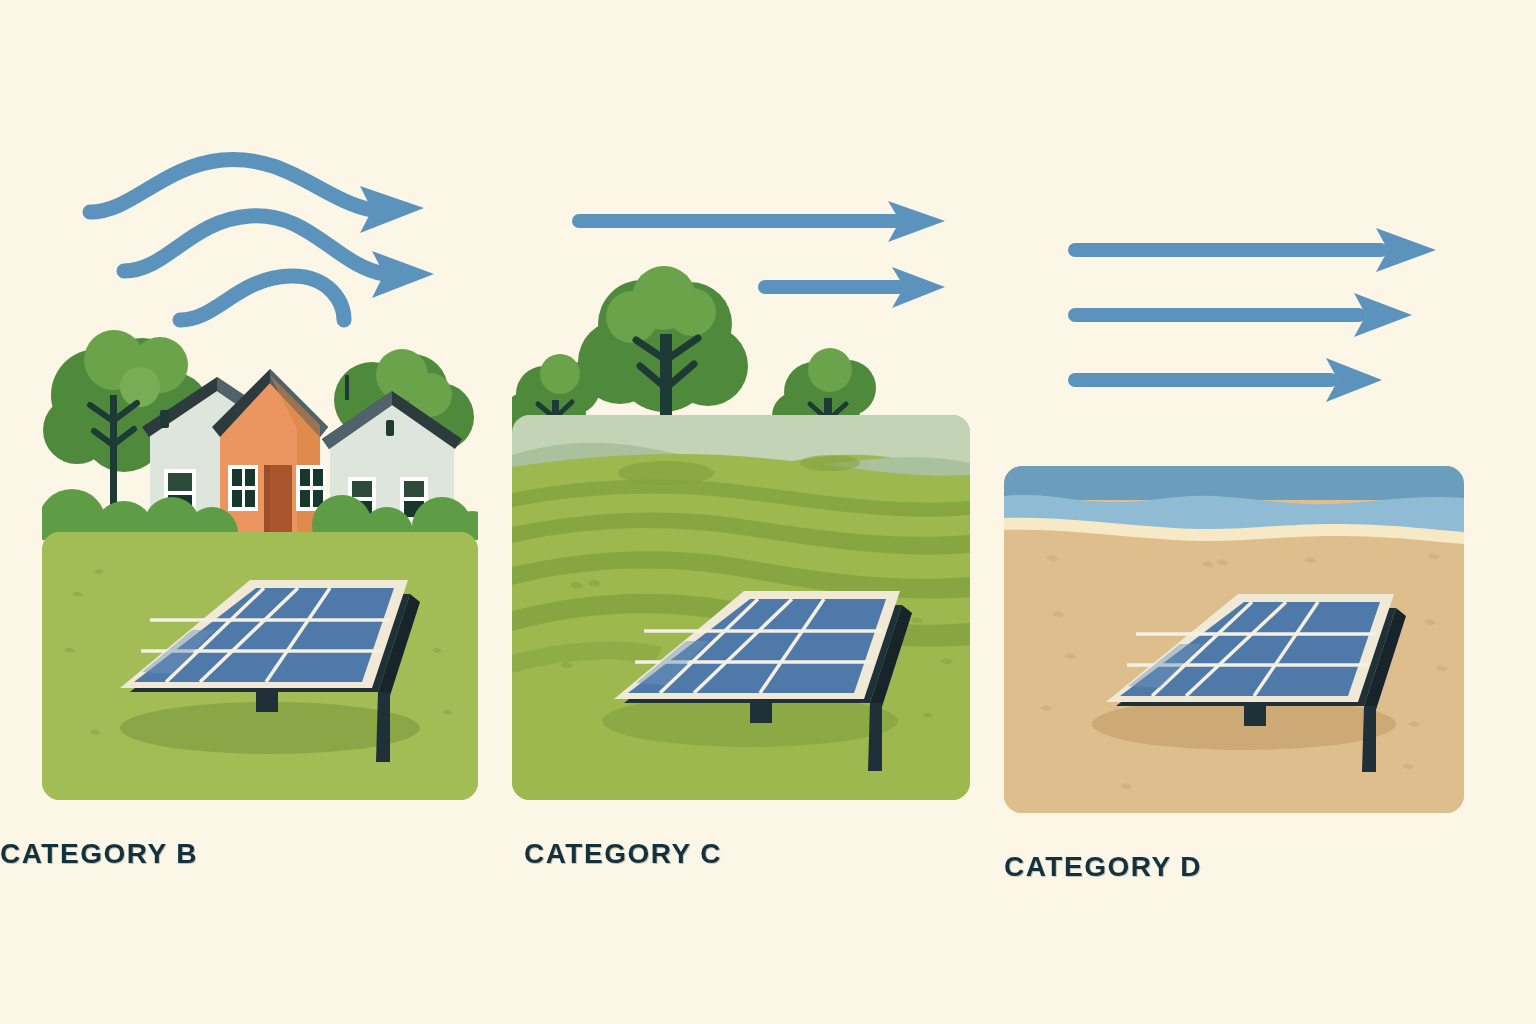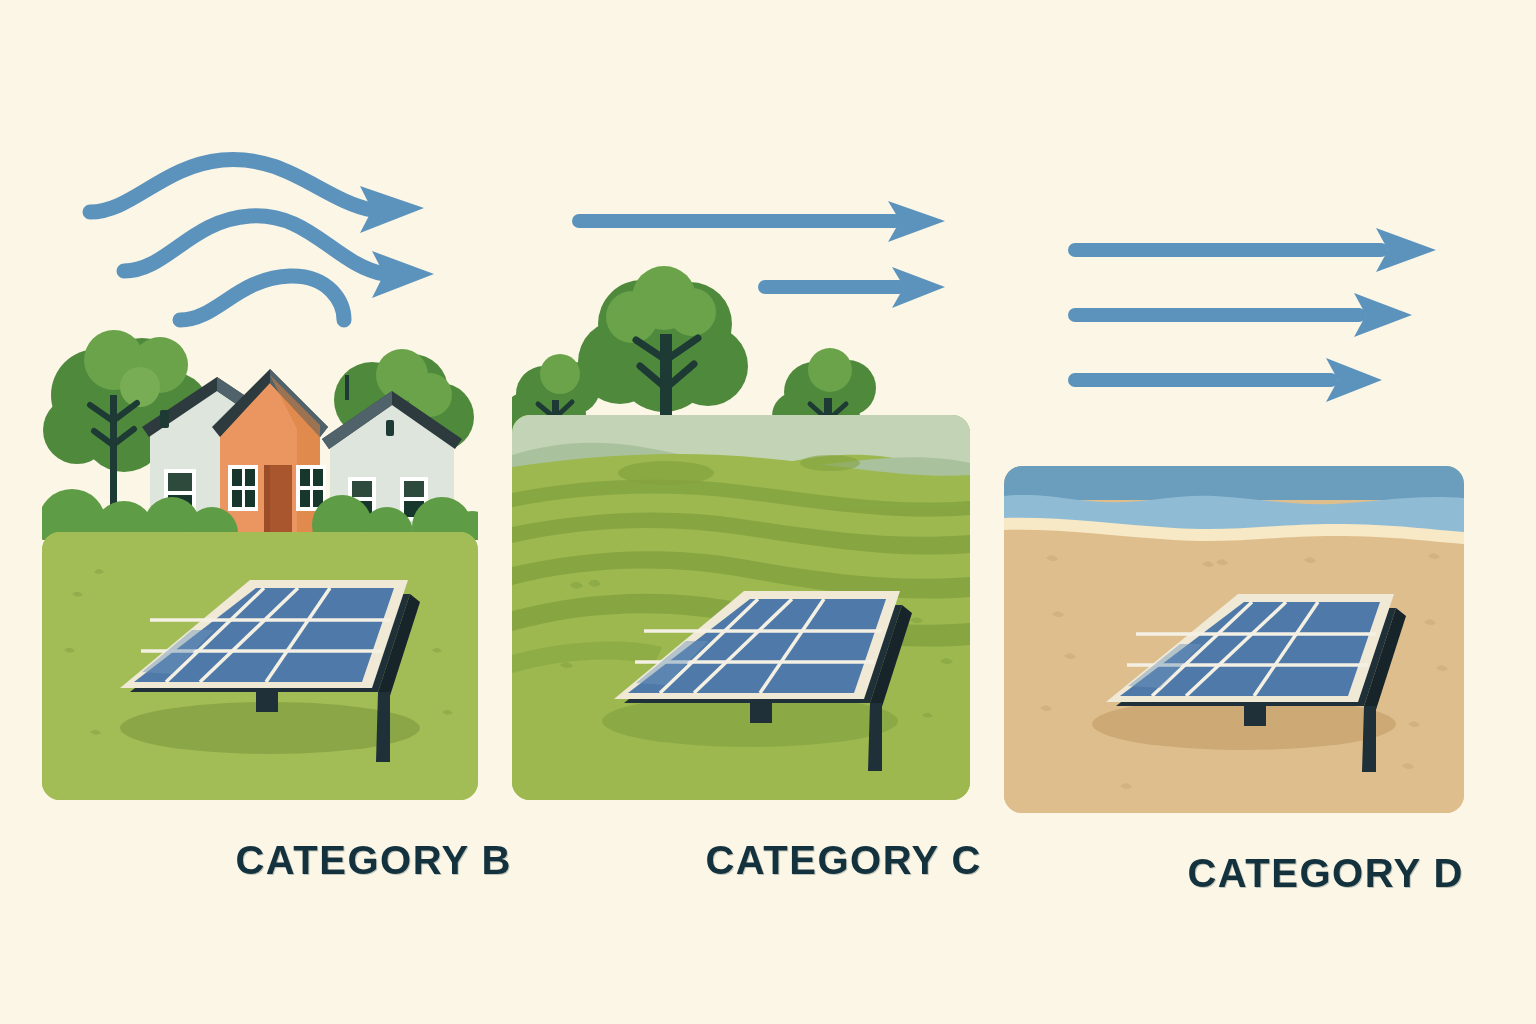--- a/index.html
+++ b/index.html
@@ -23,23 +23,23 @@
     position:absolute;
     border-radius:18px;
     overflow:hidden;
   }
   .arrows {
     position:absolute;
   }
   .label {
     position:absolute;
     width:100%;
-    text-align:right;
+    text-align:left;
     font-weight:bold;
-    font-size:40px;
+    font-size:28px;
     letter-spacing:1.5px;
     color:#14323d;
     text-shadow:1px 1px 0 rgba(20,50,61,0.25);
     font-family:"Liberation Sans", sans-serif;
   }
   svg { display:block; }
 </style>
 </head>
 <body>
 

